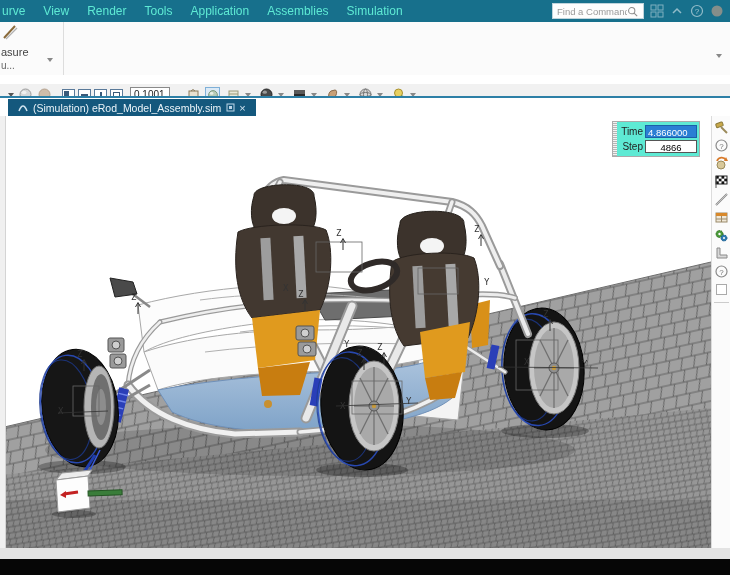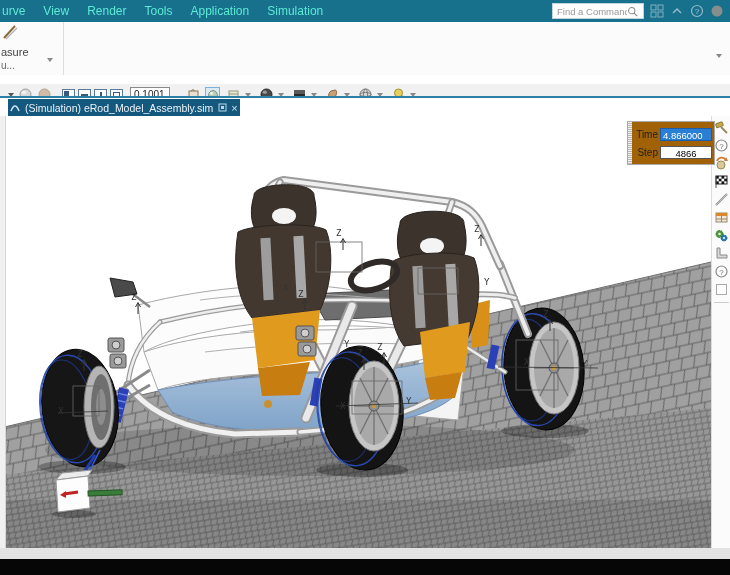--- a/index.html
+++ b/index.html
@@ -38,39 +38,39 @@
                  font-size:10px; padding:0 3px; color:#222; font-family:"Liberation Sans",sans-serif; }
   .caret { width:0; height:0; border-left:3.5px solid transparent; border-right:3.5px solid transparent;
            border-top:4px solid #555; display:inline-block; margin:0 2px; }
   .caret.lite { border-top-color:#888; }
   .active-tool { background:#dceaf6; border:1px solid #7fb0d8; }
   .mini-win { width:13px; height:12px; border:1px solid #5a7a9a; background:#fff; margin:0 1.5px; position:relative; }
 
   
   .tabbar { position:absolute; left:0; top:98px; width:730px; height:18px; background:#fff; z-index:5; }
   .tab { position:absolute; left:8px; top:1px; height:17px; background:#14587d; color:#eaf3f8;
-         display:flex; align-items:center; padding:0 2px; font-size:10.5px; }
+         display:flex; align-items:center; padding:0 10px; font-size:10.5px; }
   .tab .lbl { margin:0 5px; white-space:nowrap; }
   .tab-close { color:#cfe3f0; font-size:11px; margin-left:4px; cursor:default; }
 
   
   .left-strip { position:absolute; left:0; top:116px; width:6px; height:432px;
                 background:#f0f0f0; border-right:1px solid #d4d4d4; z-index:4; }
   .right-sidebar { position:absolute; left:711px; top:116px; width:19px; height:432px;
                    background:#fbfbfb; border-left:1px solid #dcdcdc; z-index:4;
                    display:flex; flex-direction:column; align-items:center; padding-top:4px; }
   .sb-ico { width:15px; height:15px; margin-bottom:3px; }
   .sb-div { width:15px; height:1px; background:#ccc; margin:2px 0; }
 
   .bottom-gray { position:absolute; left:0; top:548px; width:730px; height:11px; background:#e3e3e3; z-index:5; }
   .bottom-black { position:absolute; left:0; top:559px; width:730px; height:16px; background:#060606; z-index:5; }
 
   
-  .sim-panel { position:absolute; left:627px; top:121px; width:88px; height:44px;
-               background:#a16207; border:1px solid #aaa; z-index:6; display:flex; }
+  .sim-panel { position:absolute; left:612px; top:121px; width:88px; height:36px;
+               background:#5eead4; border:1px solid #aaa; z-index:6; display:flex; }
   .sim-grip { width:5px; height:100%; background:repeating-linear-gradient(#f2f2f2 0 1px, #b5b5b5 1px 2px); }
   .sim-rows { flex:1; display:flex; flex-direction:column; justify-content:space-evenly; padding:1px 2px; }
   .sim-row { display:flex; align-items:center; height:14px; }
   .sim-lbl { width:26px; text-align:right; font-size:10px; color:#222; padding-right:2px; }
   .sim-val { width:52px; height:13px; font-size:9.5px; line-height:13px; border:1px solid #555;
              background:#fff; color:#000; padding:0 2px; overflow:hidden; }
   .sim-val.selected { background:#2a7fd4; color:#fff; border-color:#1b5fa8; }
   .sim-val.center { text-align:center; }
 
   
@@ -317,20 +317,21 @@
         <text x="283" y="291" class="axis-label">X</text>
       </g>
   </svg>
 
   <div class="menubar">
     <div class="menu-item">urve</div>
     <div class="menu-item">View</div>
     <div class="menu-item">Render</div>
     <div class="menu-item">Tools</div>
     <div class="menu-item">Application</div>
+    <div class="menu-item">Assemblies</div>
     <div class="menu-item">Simulation</div>
     <div class="menu-spacer"></div>
     <div class="cmd-search">
       <input type="text" placeholder="Find a Command" style="">
       <svg class="tb-ico" viewBox="0 0 14 14" style="width:11px;height:11px;margin:0 1px 0 0;">
         <circle cx="6" cy="6" r="4" fill="none" stroke="#666" stroke-width="1.3"></circle>
           <line x1="9" y1="9" x2="13" y2="13" stroke="#666" stroke-width="1.3"></line>
       </svg>
     </div>
     <svg class="tb-ico" viewBox="0 0 14 14">

